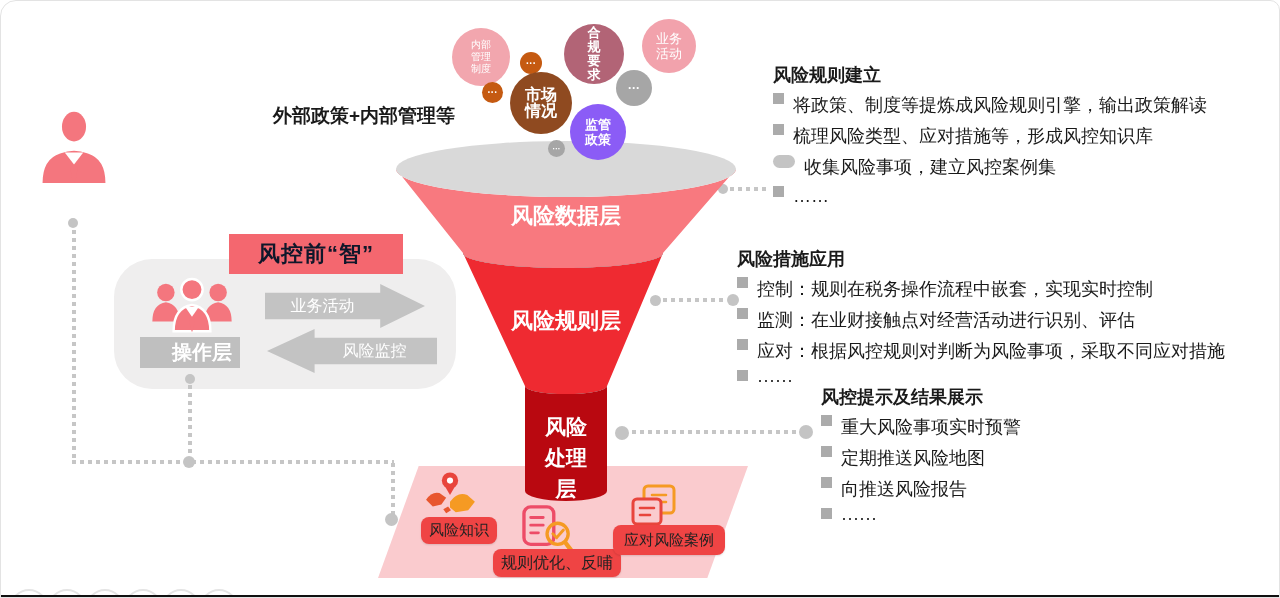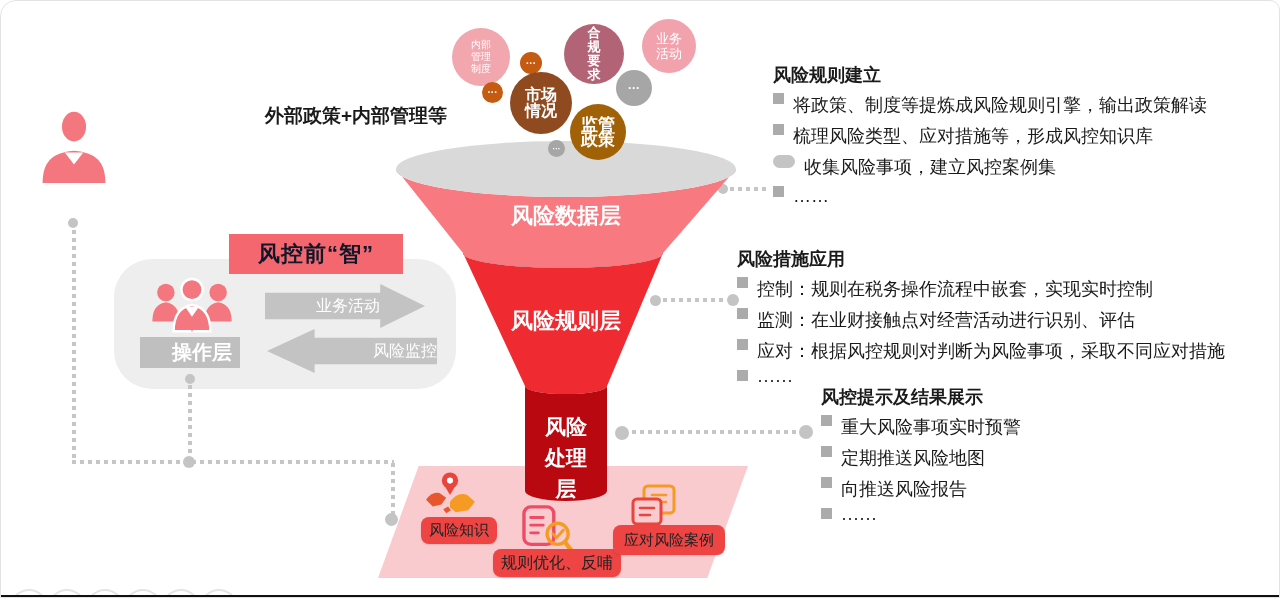--- a/index.html
+++ b/index.html
@@ -21,21 +21,21 @@
   .op-label   { left:139px; top:336px; width:100px; height:31px;padding-left:24px; }
 
   .panel { left:113px; top:258px; width:342px; height:130px; background:#EFEEEE;
            border-radius:38px; z-index:1; }
   .zhi-box { left:228px; top:233px; width:174px; height:40px; background:#F4676F;
              color:#0f172a; font-weight:bold; font-size:22px; letter-spacing:1px;
              display:flex; align-items:center; justify-content:center; z-index:3; }
   .team-icon { left:150px; top:276px; width:82px; height:60px; z-index:2; }
 
   .arrow { color:#fff; font-size:16px; display:flex; align-items:center;
-           justify-content:flex-end; background:#C3C3C3; z-index:2; }
+           justify-content:center; background:#C3C3C3; z-index:2; }
   .arrow-right { left:264px; top:283px; width:160px; height:44px;
     clip-path:polygon(0% 20%, 72% 20%, 72% 0%, 100% 50%, 72% 100%, 72% 80%, 0% 80%);
     padding-right:45px; }
   .arrow-left { left:266px; top:328px; width:170px; height:44px;
     clip-path:polygon(100% 20%, 28% 20%, 28% 0%, 0% 50%, 28% 100%, 28% 80%, 100% 80%);
     padding-left:45px; }
 
   
   .dot-circle { background:#C4C4C4; border-radius:50%; z-index:2; }
   .dots-h { height:4px; z-index:2;
@@ -54,25 +54,25 @@
   
   .bubble { border-radius:50%; color:#fff; display:flex; align-items:center;
             justify-content:center; text-align:center; white-space:pre-line;
             z-index:4; }
   .b-neibu    { left:451px; top:27px;  width:58px; height:58px; background:#F2A6AE; font-size:10px; line-height:12px; }
   .b-dots-o1  { left:519px; top:51px;  width:22px; height:22px; background:#C55A11; font-size:10px; font-weight:bold; }
   .b-dots-o2  { left:481px; top:81px;  width:21px; height:21px; background:#C55A11; font-size:10px; font-weight:bold; }
   .b-market   { left:509px; top:71px;  width:62px; height:62px; background:#8F4A20; font-size:16px; line-height:16px; font-weight:bold; }
   .b-hegui    { left:563px; top:23px;  width:60px; height:60px; background:#B26476; font-size:13px; line-height:14px; font-weight:bold; }
   .b-yewu     { left:641px; top:18px;  width:54px; height:54px; background:#F2A2AC; font-size:13px; line-height:15px; }
-  .b-jianguan { left:569px; top:103px; width:56px; height:56px; background:#a16207; font-size:17px; line-height:15px; font-weight:bold; }
+  .b-jianguan { left:569px; top:103px; width:56px; height:56px; background:#8b5cf6; font-size:13px; line-height:15px; font-weight:bold; }
   .b-dots-g1  { left:615px; top:69px;  width:36px; height:36px; background:#A6A6A6; font-size:12px; font-weight:bold; }
   .b-dots-g2  { left:547px; top:139px; width:17px; height:17px; background:#A6A6A6; font-size:8px;  font-weight:bold; }
 
-  .source-label { left:264px; top:102px; font-size:19px; font-weight:bold; color:#1a1a1a; z-index:2; }
+  .source-label { left:272px; top:102px; font-size:19px; font-weight:bold; color:#1a1a1a; z-index:2; }
 
   
   .tblock { z-index:2; color:#1a1a1a; }
   .tblock .title { font-size:18px; font-weight:bold; margin-bottom:6px; }
   .bullet-item { display:flex; align-items:flex-start; font-size:18px; height:31px; }
   .bullet-item .sq { flex:0 0 auto; width:11px; height:11px; background:#ABABAB; margin-right:9px; }
   .tblock-1 { left:772px; top:62px; }
   .tblock-2 { left:736px; top:246px; }
   .tblock-3 { left:820px; top:384px; }
   .tblock-1 .bullet-item:nth-child(4) .sq { width:22px; height:13px; border-radius:7px; background:#C4C4C4; }

